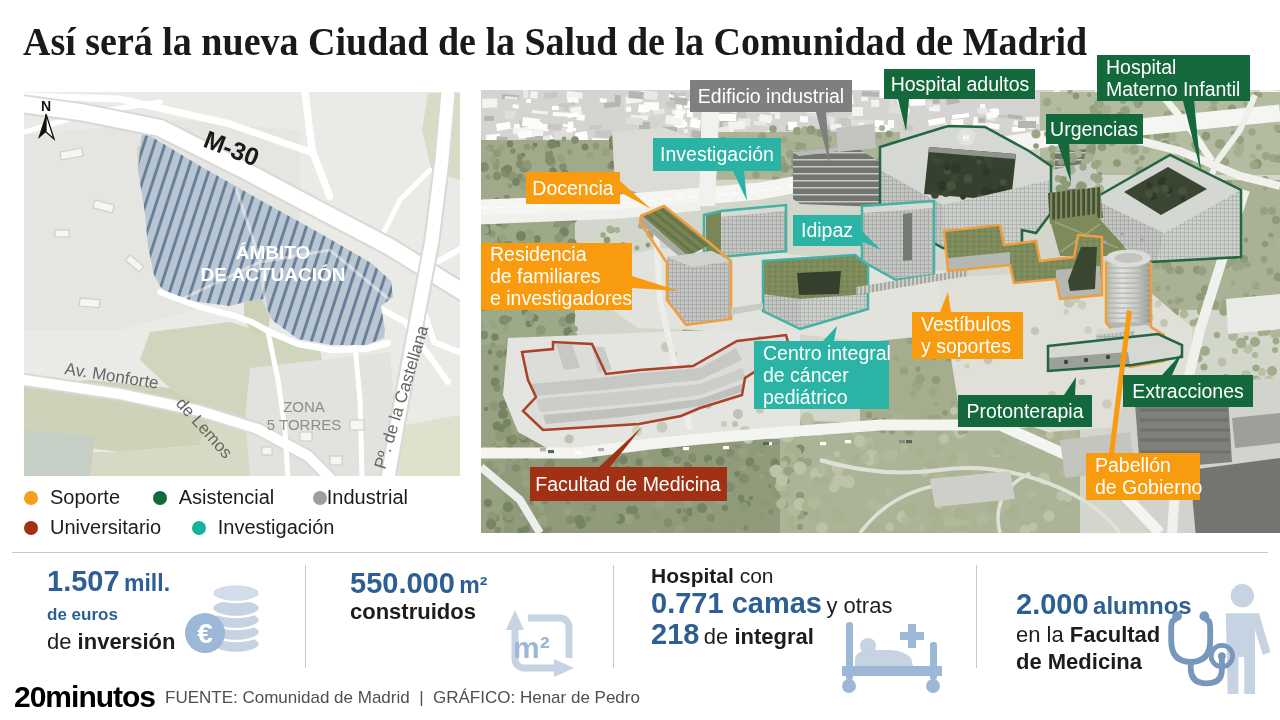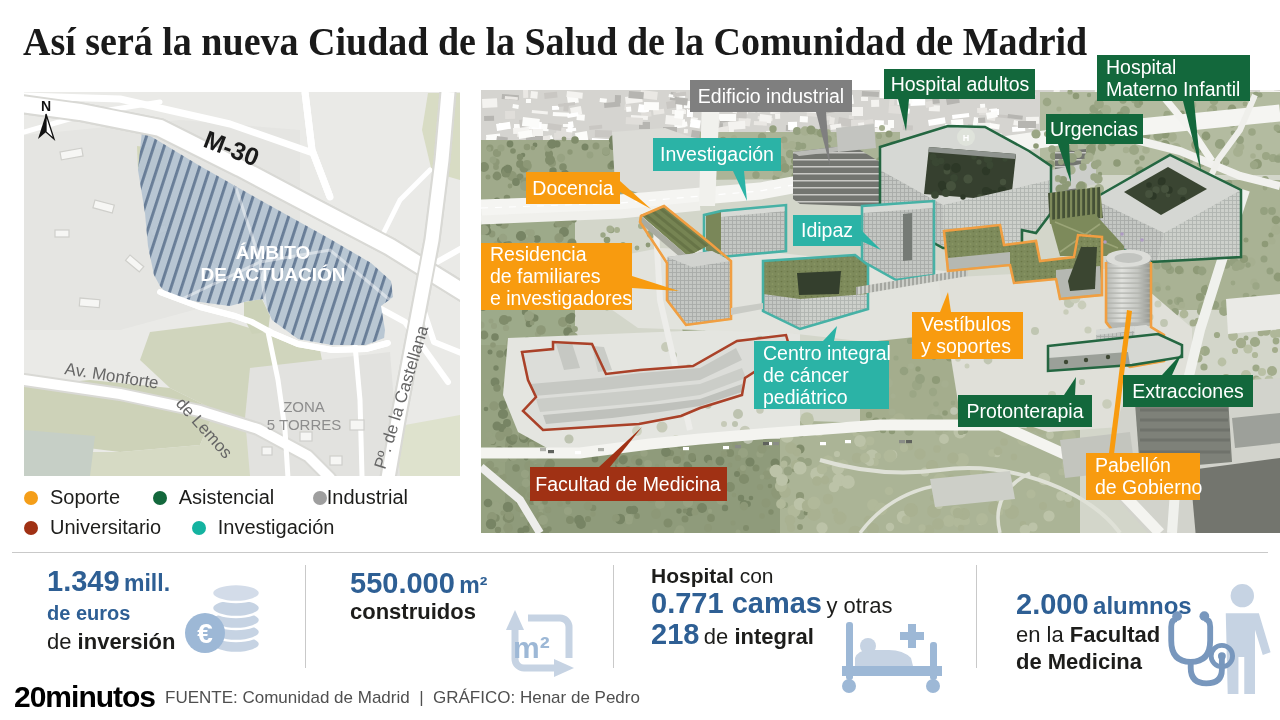--- a/index.html
+++ b/index.html
@@ -2128,22 +2128,22 @@
  <span style="display:inline-block;width:14px;height:14px;border-radius:50%;background:#a03114;vertical-align:-1px"></span><span style="margin-left:12px">Universitario</span>
  <span style="display:inline-block;width:14px;height:14px;border-radius:50%;background:#14b3a0;vertical-align:-1px;margin-left:25px"></span><span style="margin-left:12px">Investigación</span>
 </div>
 
 <div style="position:absolute;left:12px;top:552px;width:1256px;height:1px;background:#c9c9c9"></div>
 <div style="position:absolute;left:305px;top:565px;width:1px;height:103px;background:#c9c9c9"></div>
 <div style="position:absolute;left:613px;top:565px;width:1px;height:103px;background:#c9c9c9"></div>
 <div style="position:absolute;left:976px;top:565px;width:1px;height:103px;background:#c9c9c9"></div>
 
 <div style="position:absolute;left:47px;top:567px;line-height:29px;color:#2e5f94;font-weight:bold">
- <span style="font-size:29px">1.349</span> <span style="font-size:23px">mill.</span><br>
- <span style="font-size:20px;line-height:26px">de euros</span><br>
+ <span style="font-size:29px">1.507</span> <span style="font-size:23px">mill.</span><br>
+ <span style="font-size:17px;line-height:26px">de euros</span><br>
  <span style="font-size:22px;color:#1d1d1b;font-weight:normal;line-height:24px">de <b>inversión</b></span>
 </div>
 <svg style="position:absolute;left:183px;top:576px" width="82" height="84" viewBox="0 0 82 84">
  <g fill="#c6d3e3" stroke="#fff" stroke-width="2.5">
   <ellipse cx="53" cy="68" rx="24" ry="9"></ellipse>
   <ellipse cx="53" cy="56" rx="24" ry="9"></ellipse>
   <ellipse cx="53" cy="44" rx="24" ry="9"></ellipse>
   <ellipse cx="53" cy="32" rx="24" ry="9"></ellipse>
  </g>
  <ellipse cx="53" cy="17" rx="24" ry="9" fill="#d3dce9" stroke="#fff" stroke-width="2.5"></ellipse>

